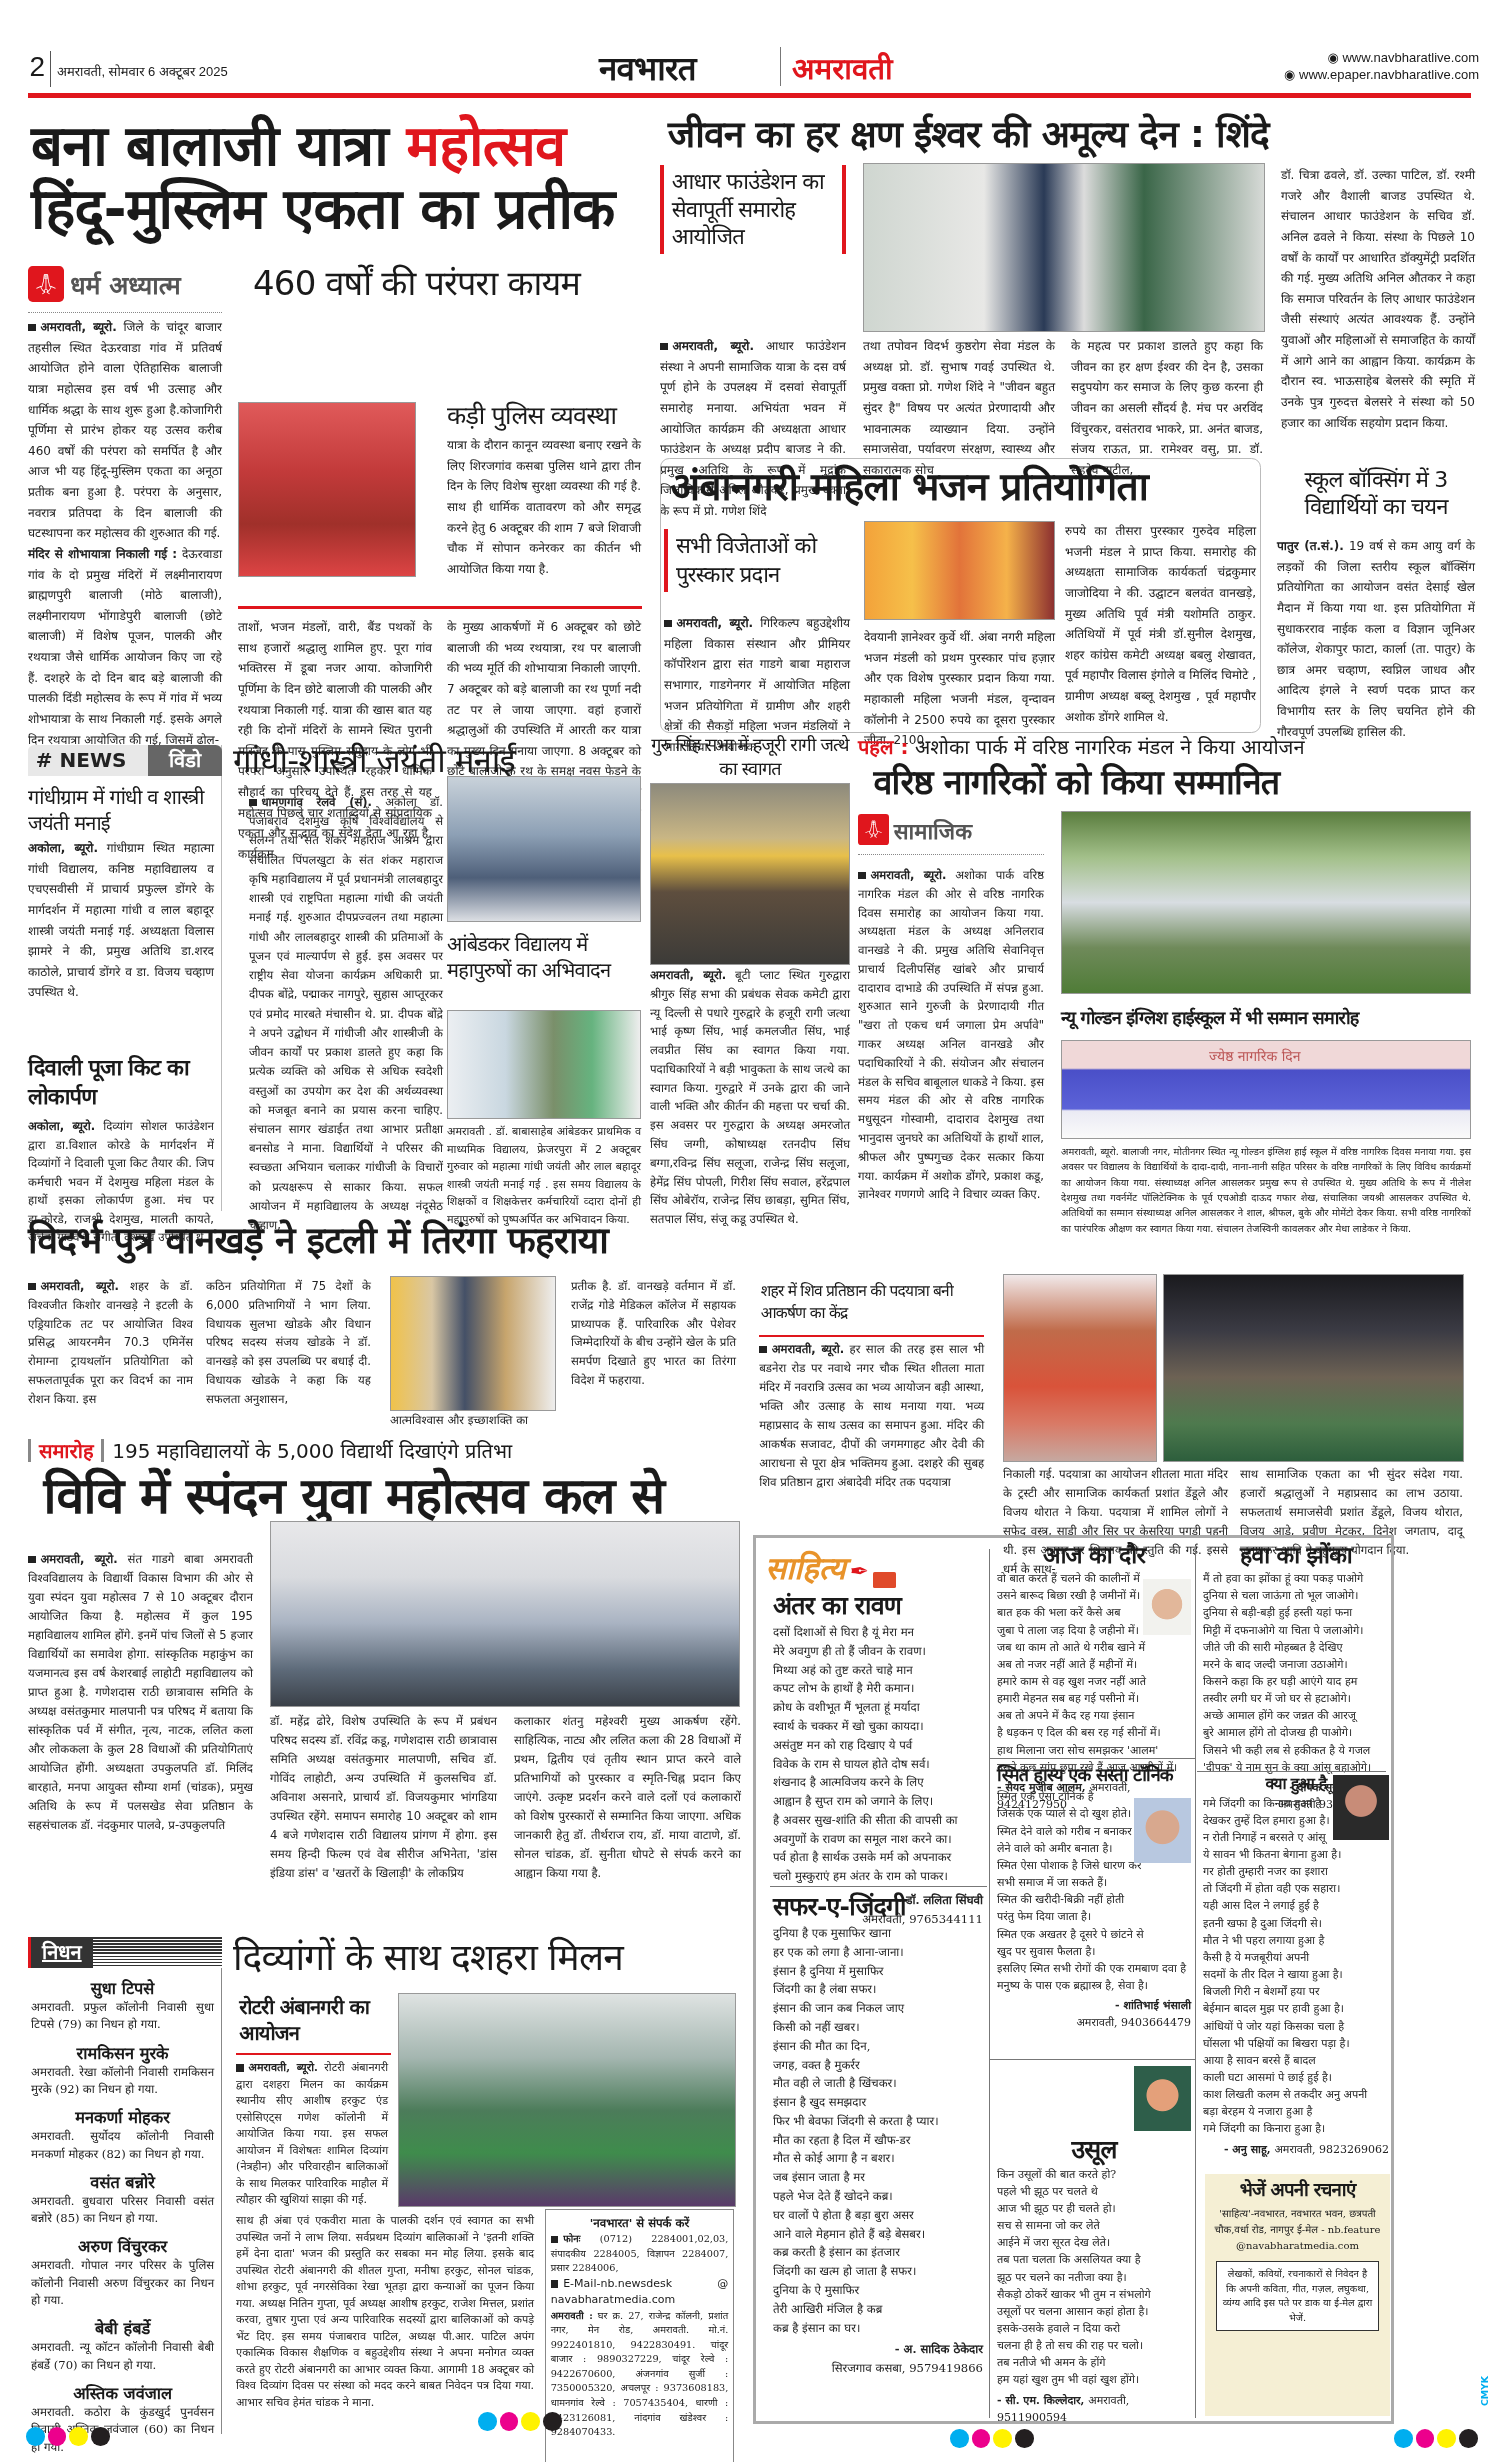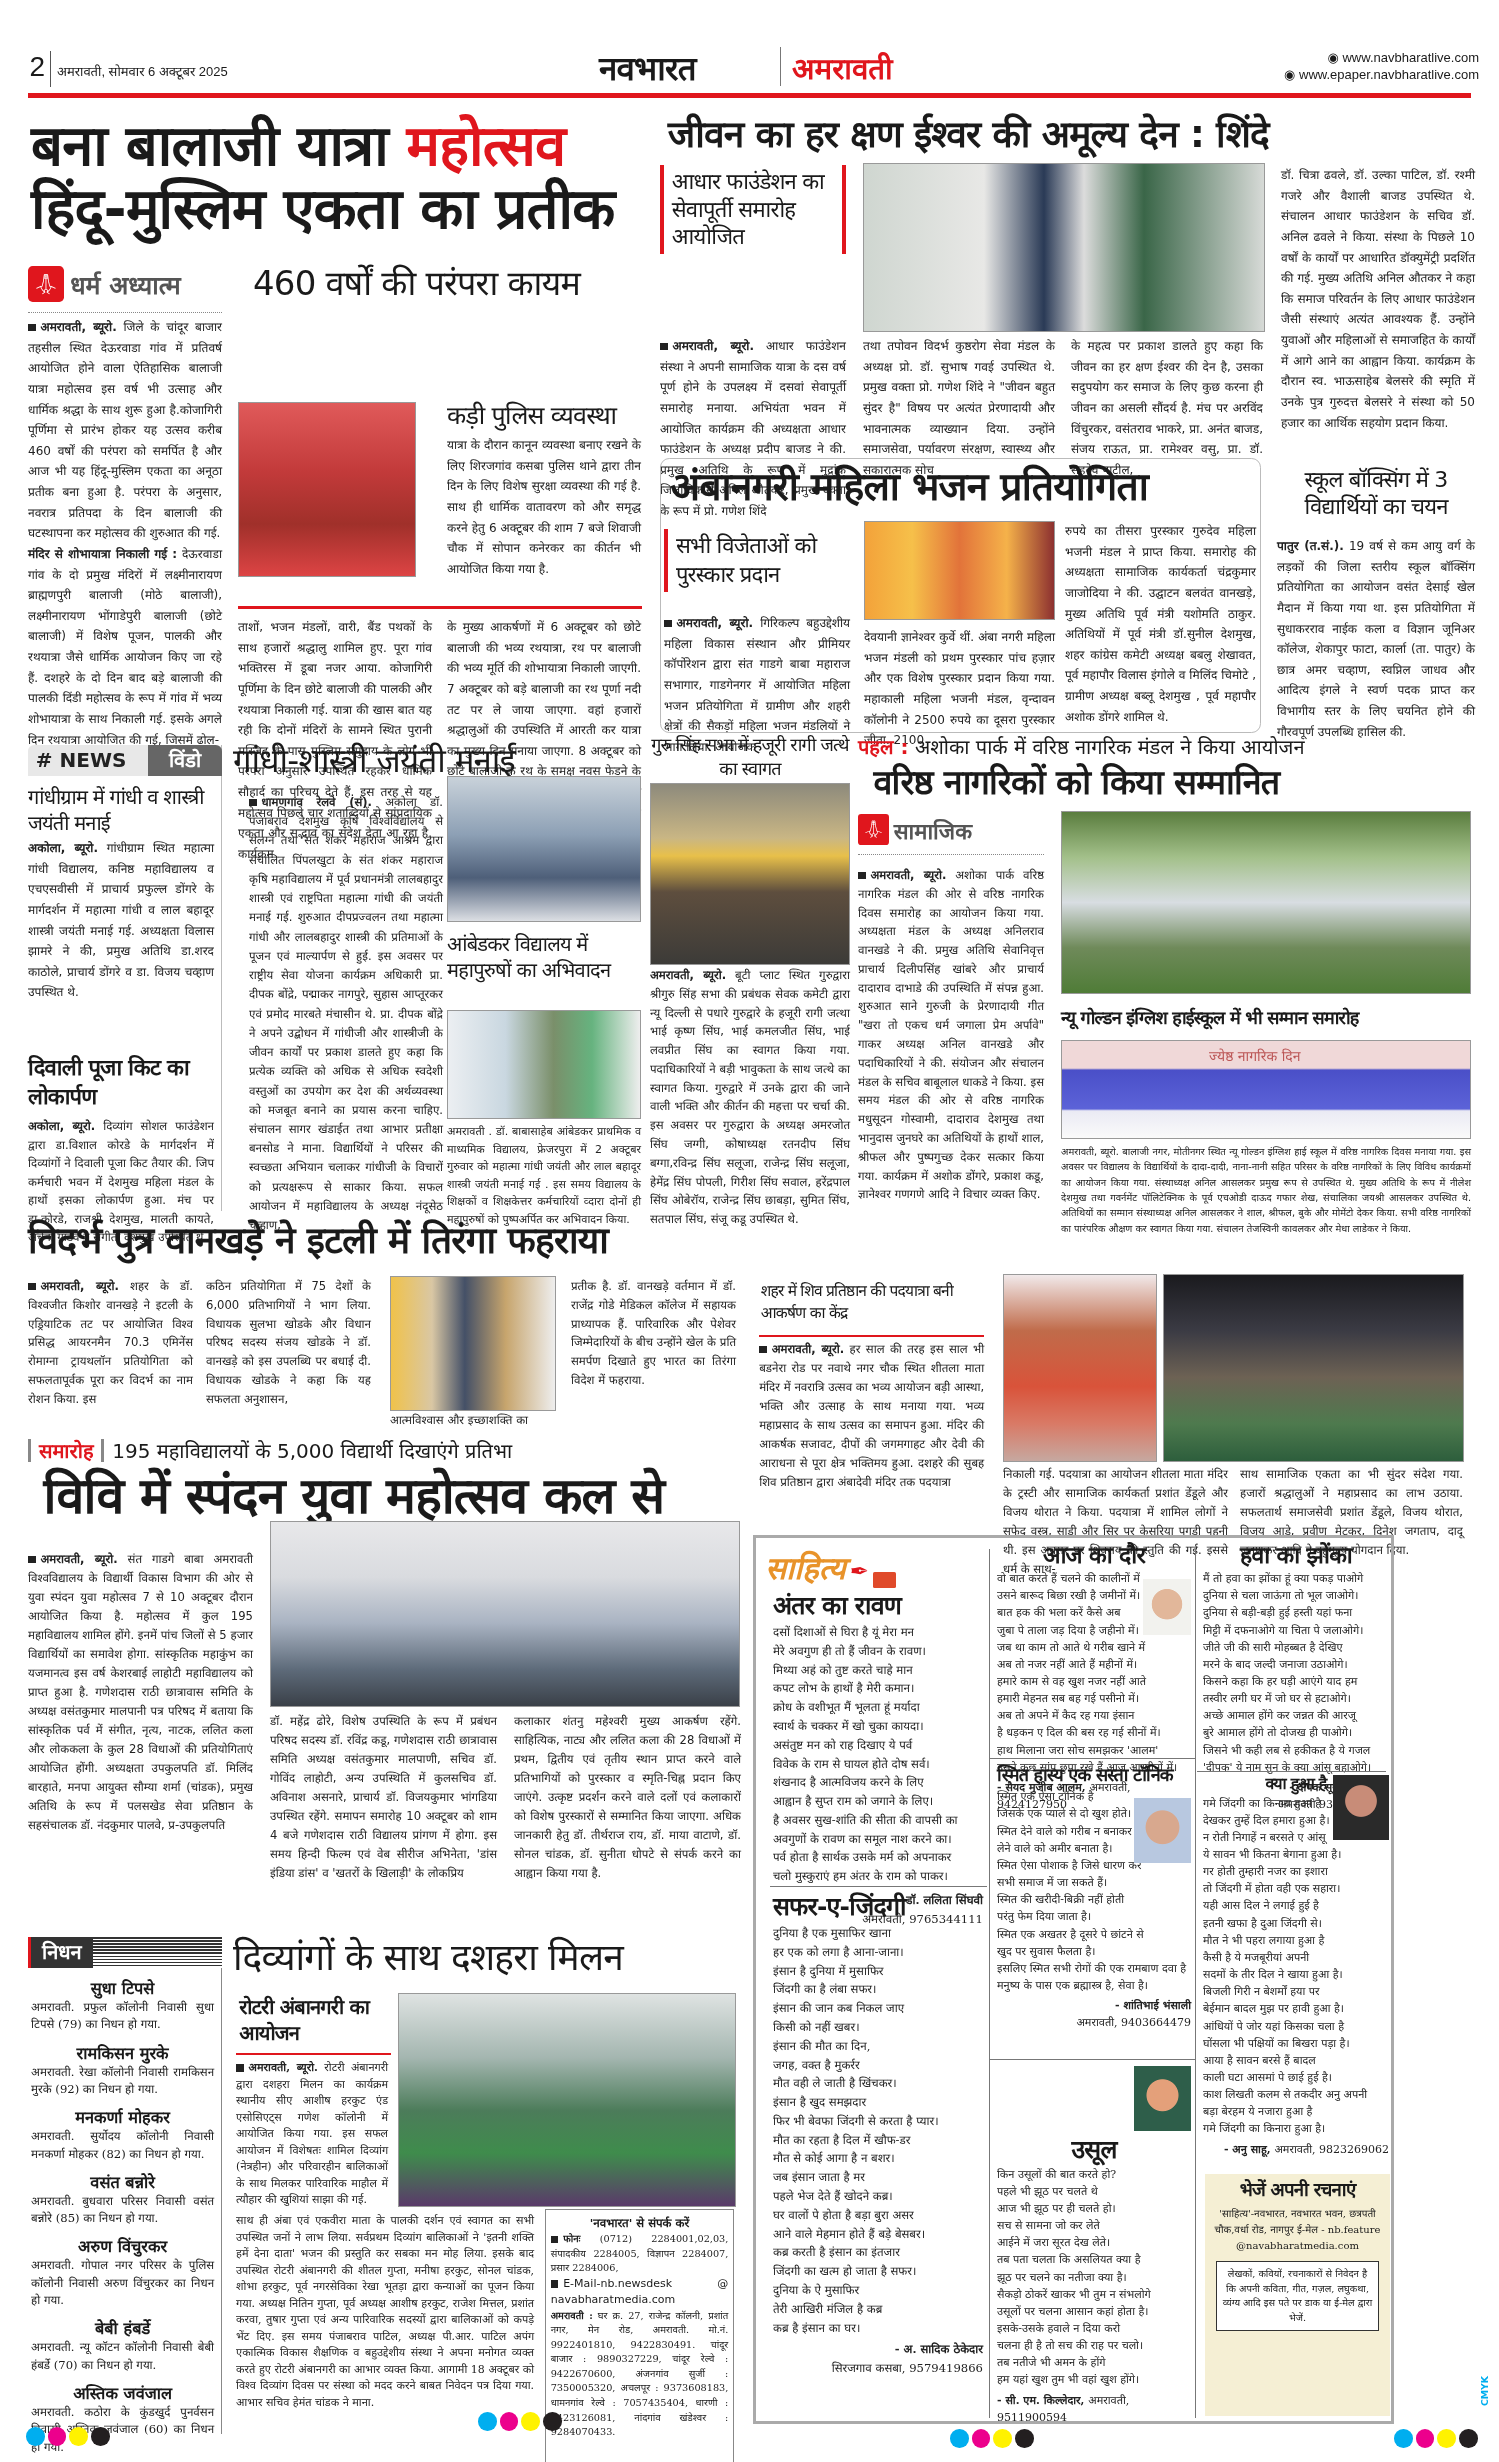--- a/index.html
+++ b/index.html
@@ -189,21 +189,21 @@
   <div class="col body-text" style="left:0;top:113px;width:225px;font-size:11.6px;line-height:1.64;">
     <span class="sq"></span><b>अमरावती, ब्यूरो.</b> <span>संत गाडगे बाबा अमरावती विश्वविद्यालय के विद्यार्थी विकास विभाग की ओर से युवा स्पंदन युवा महोत्सव 7 से 10 अक्टूबर दौरान आयोजित किया है. महोत्सव में कुल 195 महाविद्यालय शामिल होंगे. इनमें पांच जिलों से 5 हजार विद्यार्थियों का समावेश होगा. सांस्कृतिक महाकुंभ का यजमानत्व इस वर्ष केशरबाई लाहोटी महाविद्यालय को प्राप्त हुआ है. गणेशदास राठी छात्रावास समिति के अध्यक्ष वसंतकुमार मालपानी पत्र परिषद में बताया कि सांस्कृतिक पर्व में संगीत, नृत्य, नाटक, ललित कला और लोककला के कुल 28 विधाओं की प्रतियोगिताएं आयोजित होंगी. अध्यक्षता उपकुलपति डॉ. मिलिंद बारहाते, मनपा आयुक्त सौम्या शर्मा (चांडक), प्रमुख अतिथि के रूप में पलसखेड सेवा प्रतिष्ठान के सहसंचालक डॉ. नंदकुमार पालवे, प्र-उपकुलपति</span>
   </div>
   <div class="photo" style="left:242px;top:84px;width:470px;height:186px;background:linear-gradient(180deg,#e8e8ea 0%,#d9dbdf 30%,#a9b3c2 55%,#5e6b7a 80%,#3a4048 100%);"></div>
   <div class="col body-text" style="left:242px;top:275px;width:227px;font-size:11.6px;line-height:1.64;">डॉ. महेंद्र ढोरे, विशेष उपस्थिति के रूप में प्रबंधन परिषद सदस्य डॉ. रविंद्र कडू, गणेशदास राठी छात्रावास समिति अध्यक्ष वसंतकुमार मालपाणी, सचिव डॉ. गोविंद लाहोटी, अन्य उपस्थिति में कुलसचिव डॉ. अविनाश असनारे, प्राचार्य डॉ. विजयकुमार भांगडिया उपस्थित रहेंगे. समापन समारोह 10 अक्टूबर को शाम 4 बजे गणेशदास राठी विद्यालय प्रांगण में होगा. इस समय हिन्दी फिल्म एवं वेब सीरीज अभिनेता, 'डांस इंडिया डांस' व 'खतरों के खिलाड़ी' के लोकप्रिय</div>
   <div class="col body-text" style="left:486px;top:275px;width:227px;font-size:11.6px;line-height:1.64;">कलाकार शंतनु महेश्वरी मुख्य आकर्षण रहेंगे. साहित्यिक, नाट्य और ललित कला की 28 विधाओं में प्रथम, द्वितीय एवं तृतीय स्थान प्राप्त करने वाले प्रतिभागियों को पुरस्कार व स्मृति-चिह्न प्रदान किए जाएंगे. उत्कृष्ट प्रदर्शन करने वाले दलों एवं कलाकारों को विशेष पुरस्कारों से सम्मानित किया जाएगा. अधिक जानकारी हेतु डॉ. तीर्थराज राय, डॉ. माया वाटाणे, डॉ. सोनल चांडक, डॉ. सुनीता धोपटे से संपर्क करने का आह्वान किया गया है.</div>
 </div>
 
 <div class="abs" style="left:28px;top:1937px;width:194px;height:497px;border-right:0.8px solid #888;">
   <div class="abs" style="left:0;top:0;width:194px;height:31px;background:repeating-linear-gradient(180deg,#333 0 1.6px,#fff 1.6px 3.1px);border-left:3.1px solid #e0161d;">
-    <span style="display:inline-block;background:#333;color:#fff;font-weight:bold;font-size:20px;line-height:31px;padding:0 11px;">निधन</span>
+    <span style="display:inline-block;background:#333;color:#fff;font-weight:bold;font-size:20px;line-height:31px;padding:0 11px;text-decoration:underline;">निधन</span>
   </div>
   <div class="abs" style="left:3.1px;top:40px;width:183px;" id="obit-list">
       <div style="margin-bottom: 7.8px;">
         <div class="ob-name">सुधा टिपसे</div>
         <div class="ob-text">अमरावती. प्रफुल कॉलोनी निवासी सुधा टिपसे (79) का निधन हो गया.</div>
       </div>
       <div style="margin-bottom: 7.8px;">
         <div class="ob-name">रामकिसन मुरके</div>
         <div class="ob-text">अमरावती. रेखा कॉलोनी निवासी रामकिसन मुरके (92) का निधन हो गया.</div>
       </div>

